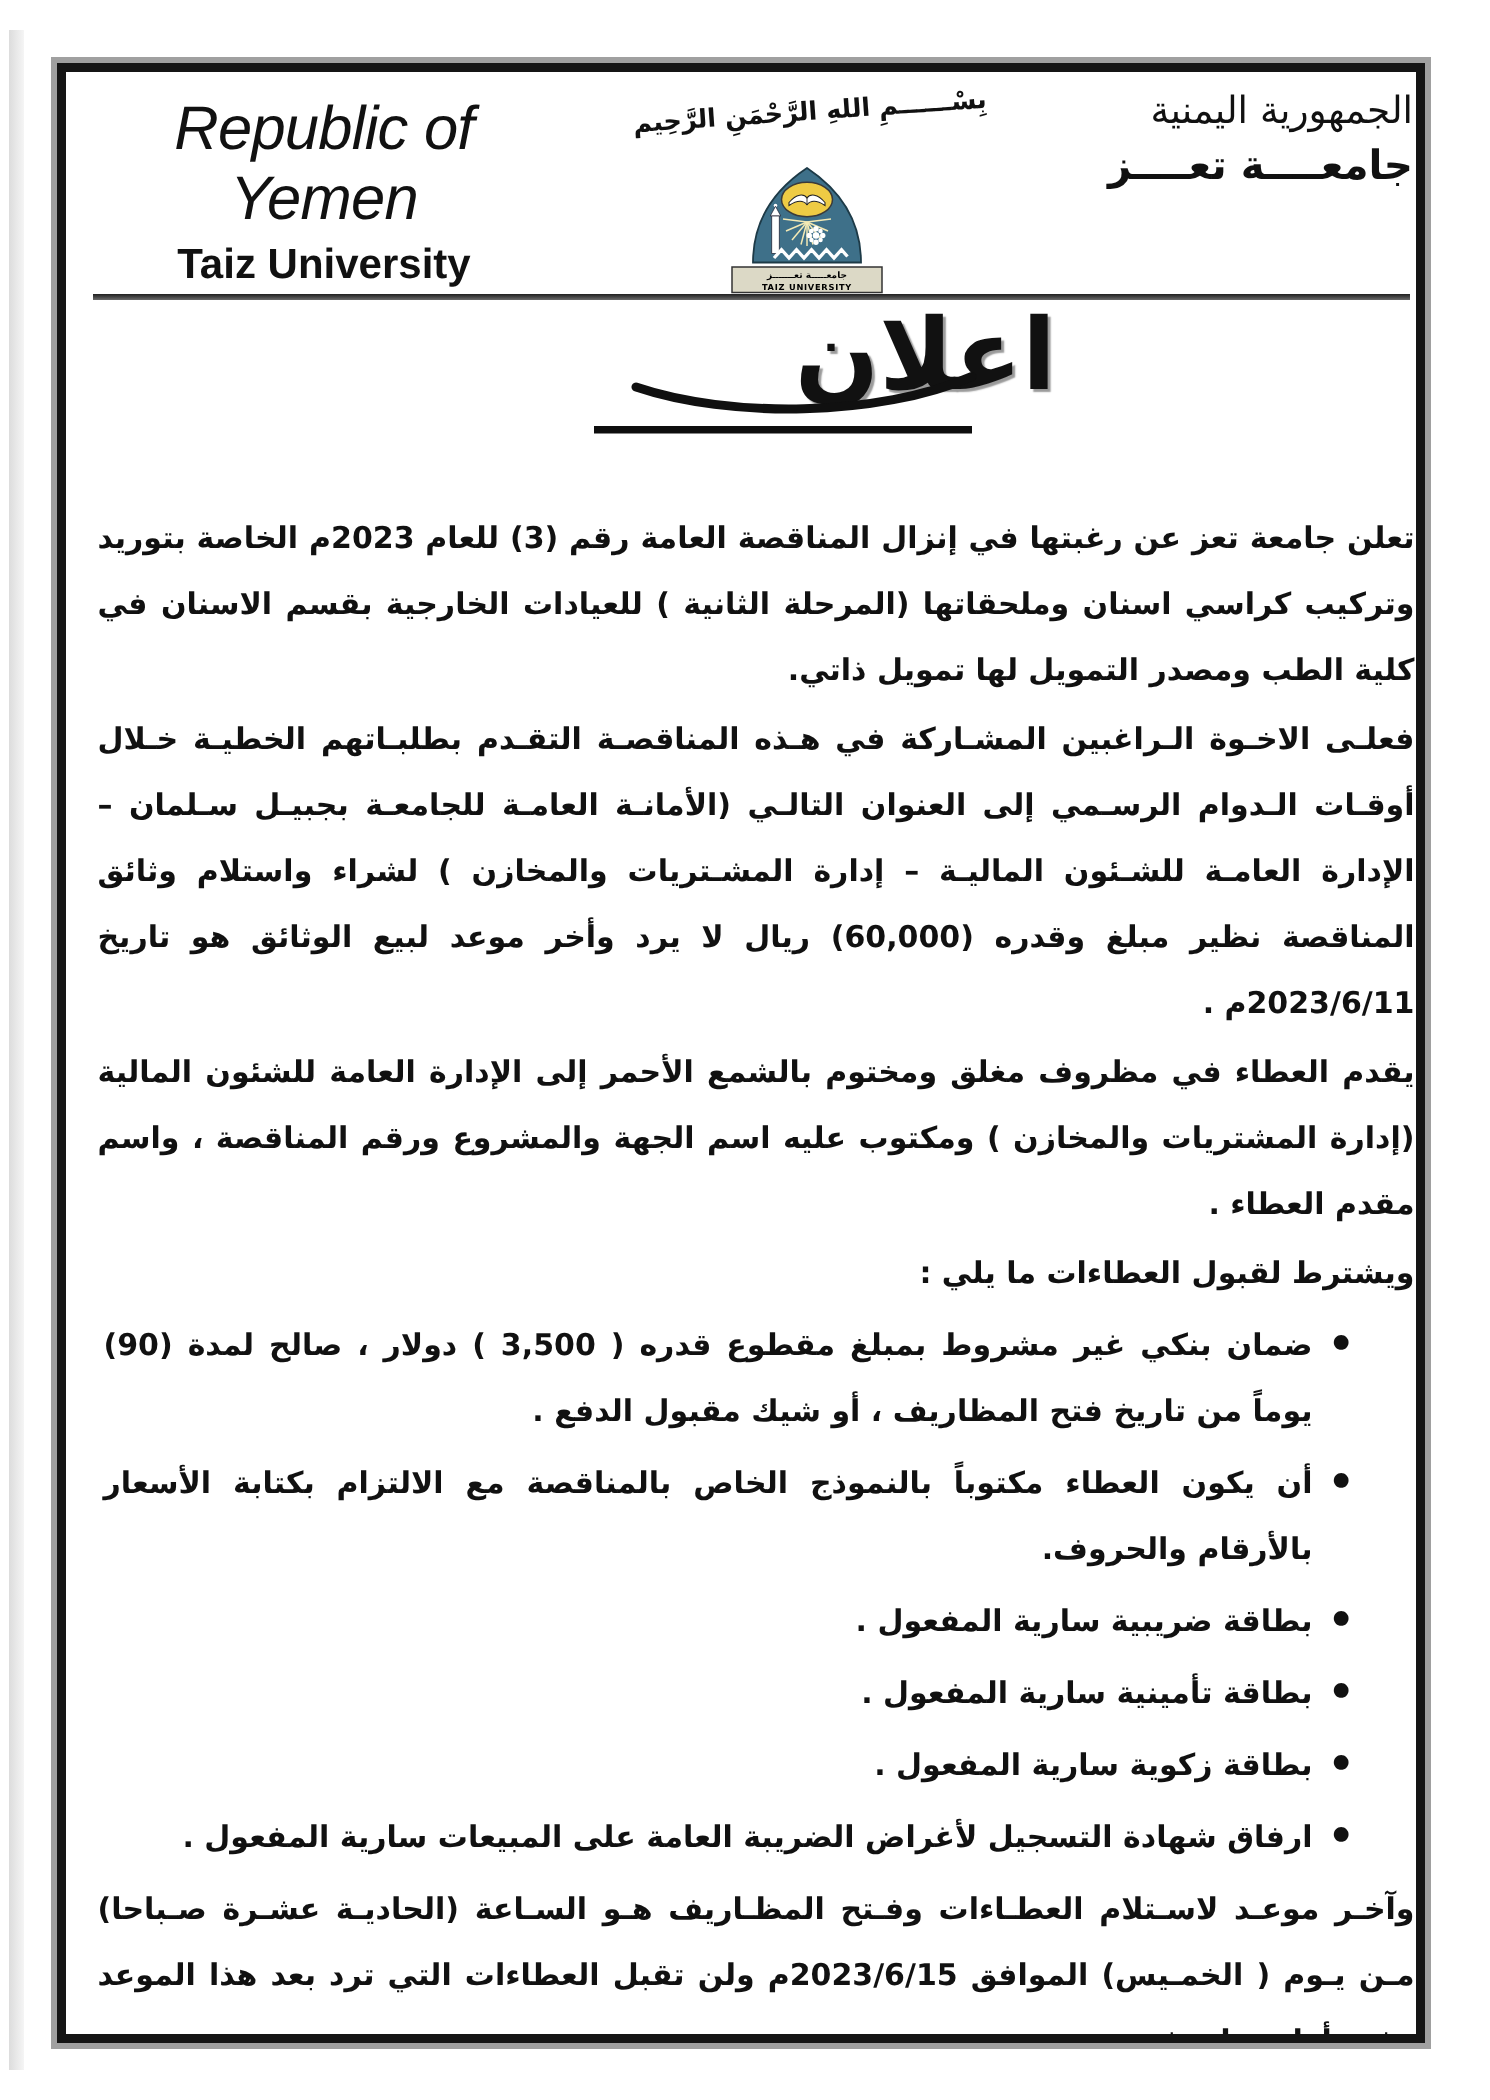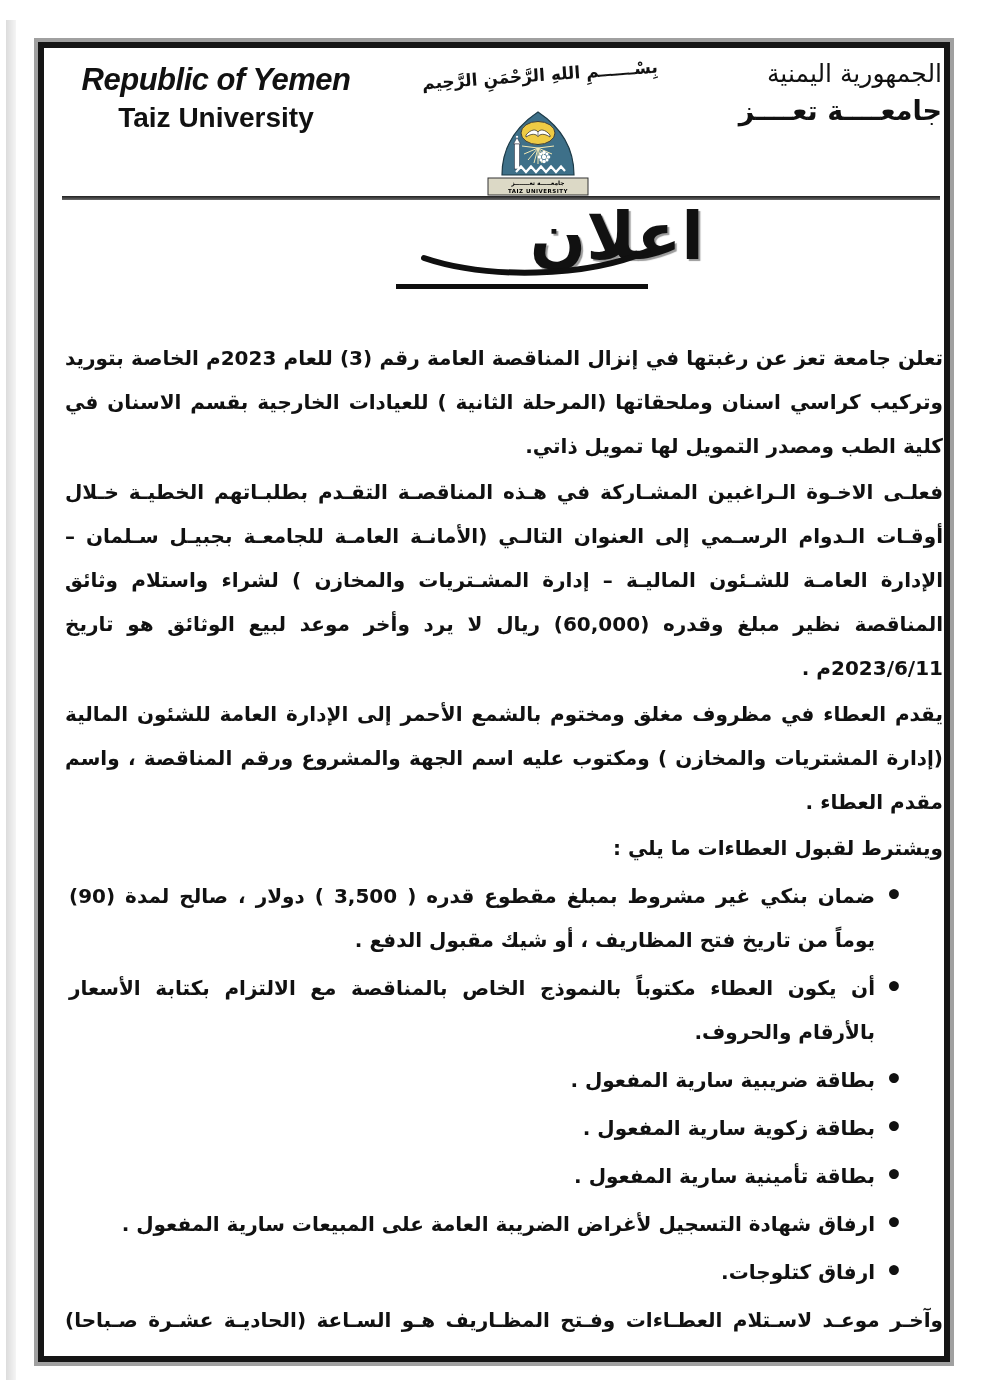--- a/index.html
+++ b/index.html
@@ -12,21 +12,21 @@
     background:linear-gradient(to right,#dcdcdc,#f5f5f5);}
   
   .frame{
     position:absolute;left:38px;top:42px;width:912px;height:1320px;
     box-sizing:border-box;border:6px solid #151515;background:#fff;
     box-shadow:0 0 0 4px #a0a0a0;overflow:hidden;
   }
   
   .en-block{position:absolute;left:22px;top:14px;width:300px;text-align:center;
     font-family:"Liberation Sans","DejaVu Sans",sans-serif;}
-  .en1{font-size:31px;font-weight:bold;font-style:italic;letter-spacing:-0.5px;}
+  .en1{font-size:41px;font-weight:normal;font-style:italic;letter-spacing:-0.5px;}
   .en2{font-size:28px;font-weight:bold;margin-top:4px;}
   .bismillah{
     position:absolute;left:404px;top:16px;width:210px;text-align:center;
     font-size:17px;font-weight:bold;transform:rotate(-4deg);
     direction:rtl;white-space:nowrap;
   }
   .logo{position:absolute;left:442px;top:62px;width:104px;height:88px;}
   .ar-block{position:absolute;right:2px;top:8px;width:300px;text-align:right;direction:rtl;}
   .ar1{font-size:25px;font-weight:500;line-height:36px;}
   .ar2{font-size:27px;font-weight:bold;line-height:38px;}
@@ -132,22 +132,21 @@
 
   <div class="body">
     <p>تعلن جامعة  تعز عن  رغبتها في إنزال المناقصة العامة رقم (3)  للعام 2023م الخاصة بتوريد وتركيب كراسي اسنان وملحقاتها (المرحلة الثانية ) للعيادات الخارجية بقسم الاسنان في كلية الطب ومصدر التمويل لها تمويل ذاتي.</p>
     <p>فعلـى الاخـوة الـراغبين المشـاركة في هـذه المناقصـة التقـدم بطلبـاتهم الخطيـة خـلال أوقـات الـدوام الرسـمي إلى العنوان التالـي (الأمانـة العامـة للجامعـة بجبيـل سـلمان – الإدارة العامـة للشـئون الماليـة – إدارة المشـتريات والمخازن ) لشراء واستلام وثائق المناقصة نظير مبلغ وقدره (60,000) ريال لا يرد وأخر موعد لبيع الوثائق هو تاريخ 2023/6/11م .</p>
     <p>يقدم العطاء في مظروف مغلق ومختوم بالشمع الأحمر إلى الإدارة العامة للشئون المالية (إدارة المشتريات والمخازن ) ومكتوب عليه اسم الجهة والمشروع ورقم المناقصة ، واسم مقدم العطاء .</p>
     <p class="intro">ويشترط لقبول العطاءات ما يلي  :</p>
     <ul class="conds">
       <li>ضمان بنكي غير مشروط بمبلغ مقطوع قدره ( 3,500 ) دولار ، صالح لمدة (90) يوماً من تاريخ فتح المظاريف ، أو شيك مقبول الدفع .</li>
       <li>أن يكون العطاء مكتوباً بالنموذج الخاص بالمناقصة مع الالتزام بكتابة الأسعار بالأرقام والحروف.</li>
       <li>بطاقة ضريبية سارية المفعول .</li>
+      <li>بطاقة تأمينية سارية المفعول .</li>
       <li>بطاقة زكوية سارية المفعول .</li>
-      <li>بطاقة تأمينية سارية المفعول .</li>
       <li>ارفاق شهادة التسجيل لأغراض الضريبة العامة على المبيعات سارية المفعول .</li>
-      <li>ارفاق كتلوجات.</li>
     </ul>
     <p>وآخـر موعـد لاسـتلام العطـاءات وفـتح المظـاريف هـو السـاعة (الحاديـة عشـرة صـباحا) مـن يـوم ( الخمـيس) الموافق 2023/6/15م ولن تقبل العطاءات التي ترد بعد هذا الموعد وفتح أول مظروف .</p>
 
   </div>
 
 </div>
 
 </body></html>

